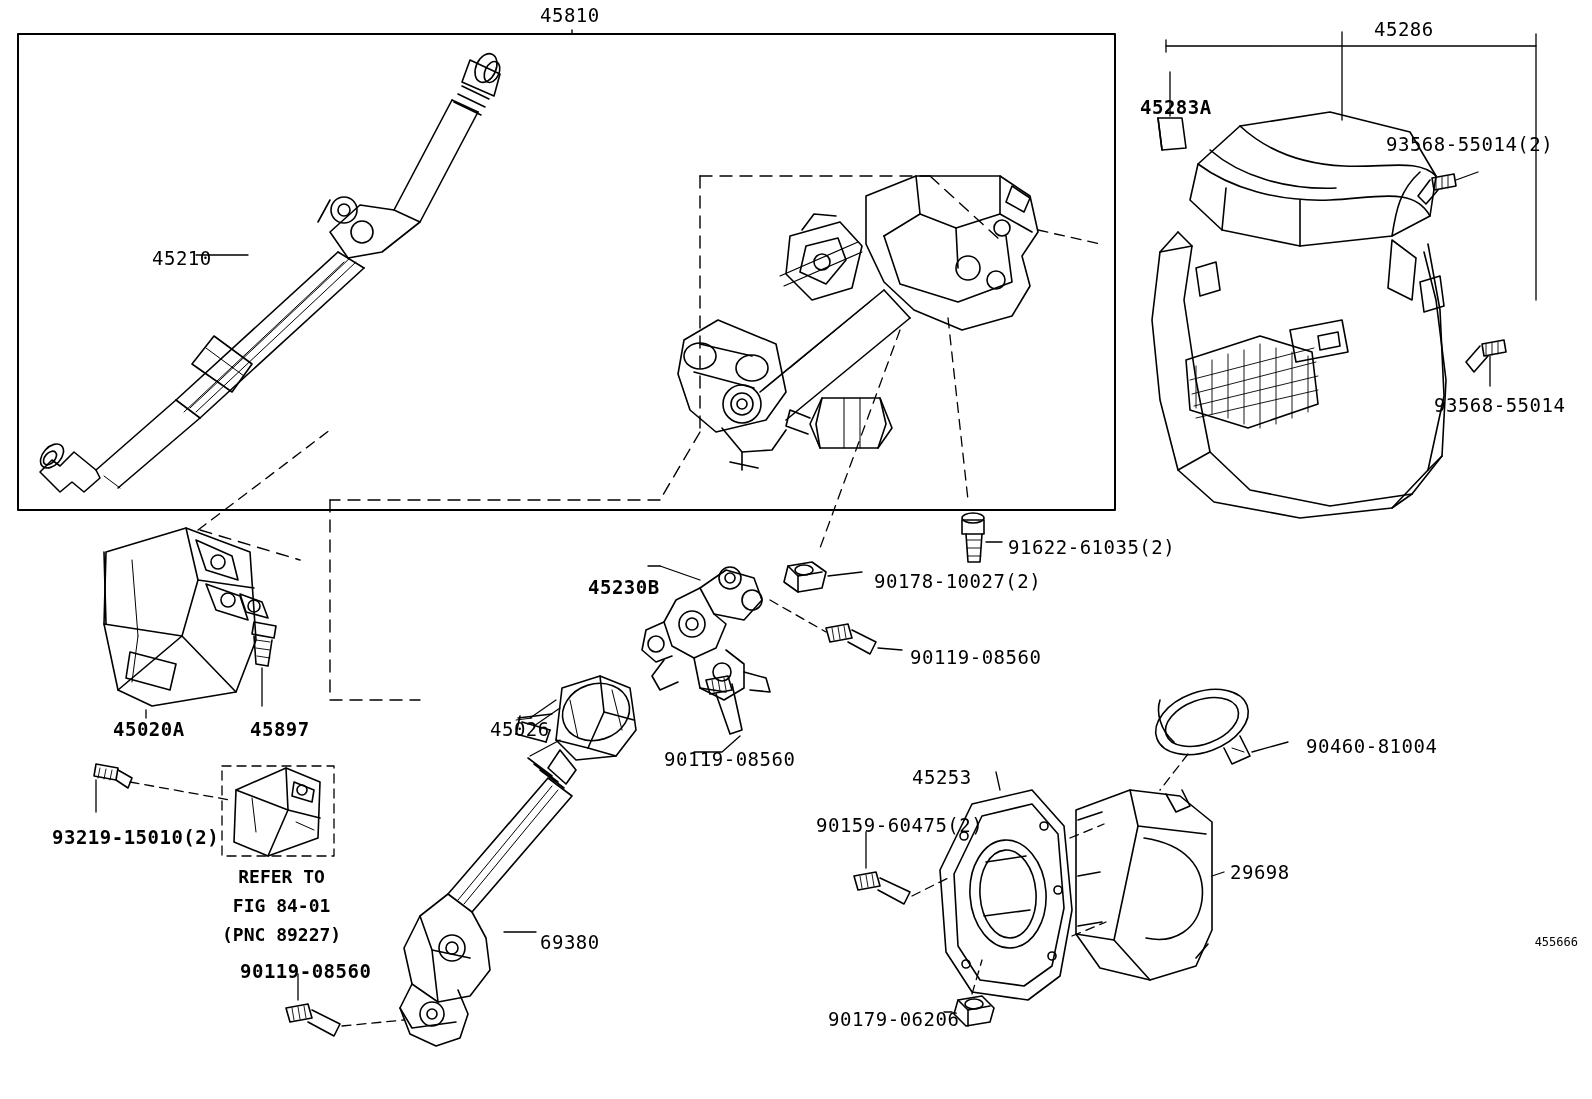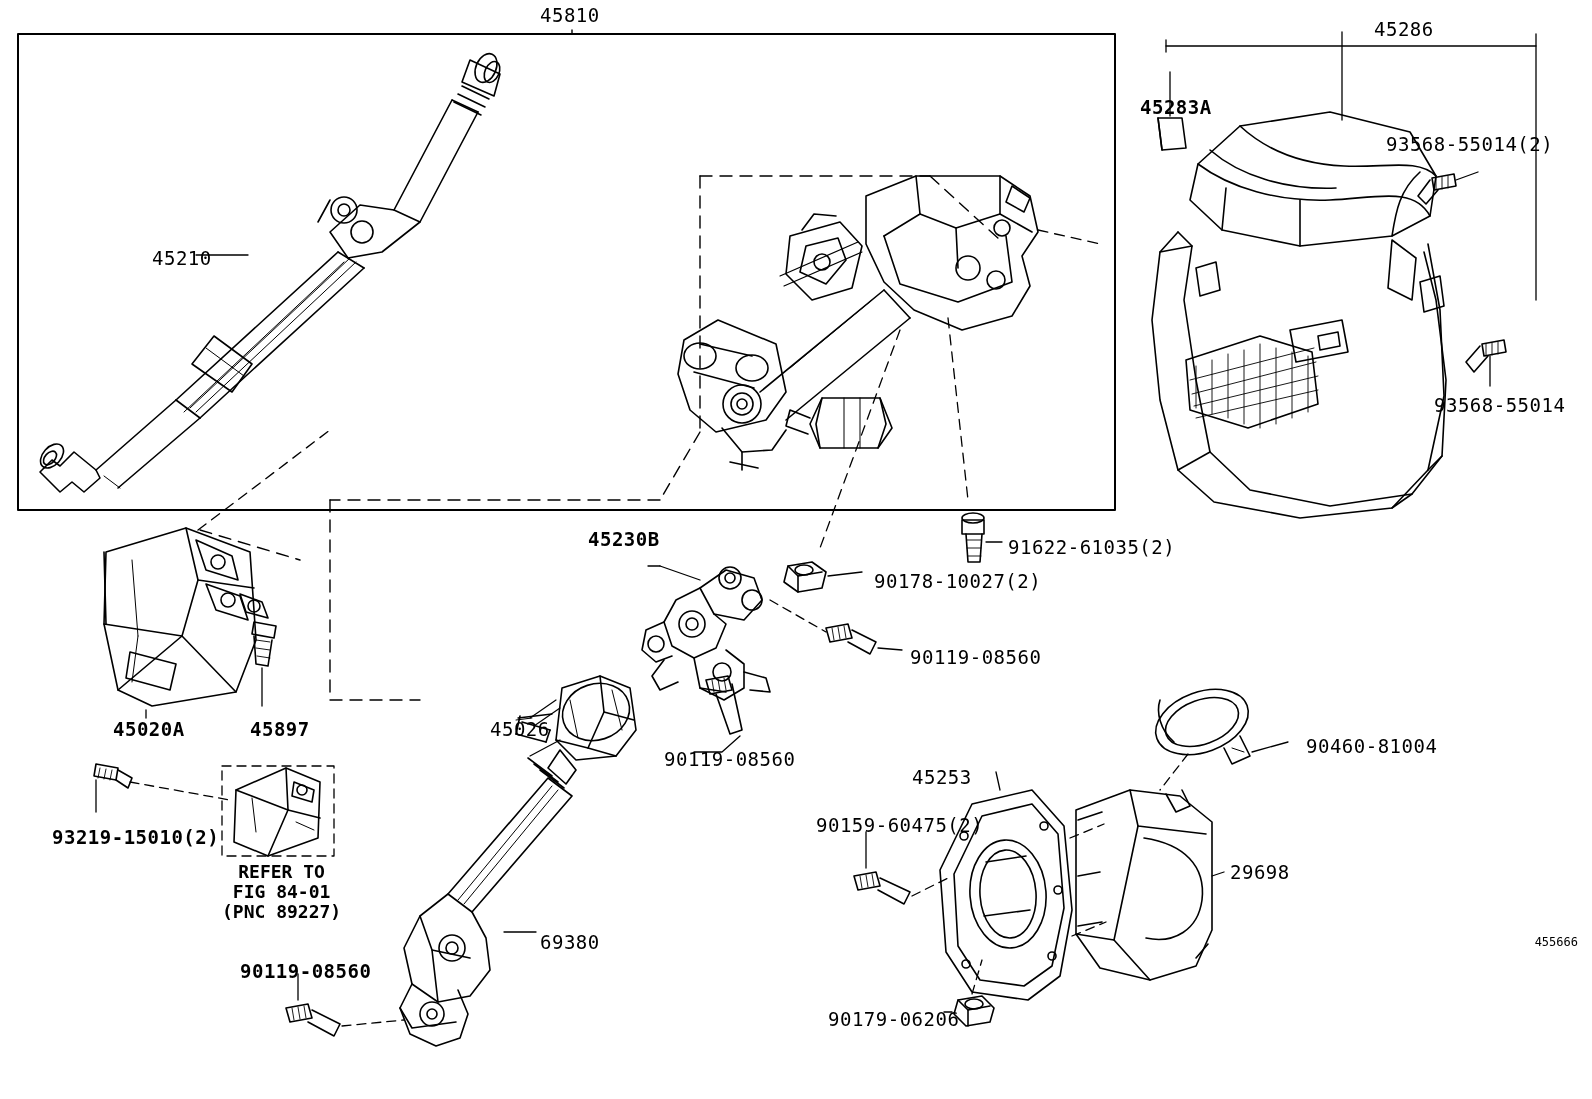--- a/index.html
+++ b/index.html
@@ -4,21 +4,21 @@
 <style>
   html,body{margin:0;padding:0;background:#ffffff;}
   body{width:1592px;height:1099px;position:relative;overflow:hidden;
        font-family:"DejaVu Sans Mono","Liberation Mono",monospace;color:#000;}
   .stage{position:absolute;left:0;top:0;width:1592px;height:959px;text-align:center;}
   svg.art{position:absolute;left:0;top:0;width:1592px;height:1099px;}
   .lbl{position:absolute;font-family:"DejaVu Sans Mono","Liberation Mono",monospace;
        font-size:19px;letter-spacing:0.5px;white-space:pre;color:#000;}
   .lbl.bold{font-weight:bold;}
   .refer{position:absolute;font-family:"DejaVu Sans Mono","Liberation Mono",monospace;
-         font-size:18px;font-weight:bold;line-height:20px;white-space:pre;}
+         font-size:18px;font-weight:bold;line-height:29px;white-space:pre;}
   .corner{position:absolute;right:14px;bottom:10px;font-size:12px;
           font-family:"DejaVu Sans Mono","Liberation Mono",monospace;}
 </style>
 </head>
 <body>
 
 <div class="stage">
 
   <svg class="art" viewBox="0 0 1592 1099">
     <g fill="none" stroke="#000" stroke-width="1.6" stroke-linecap="round" stroke-linejoin="round">
@@ -458,21 +458,21 @@
     </g>
   </svg>
 
   <div class="lbl" style="left:540px;top:4px;">45810</div>
   <div class="lbl" style="left:1374px;top:18px;">45286</div>
   <div class="lbl bold" style="left:1140px;top:70px;margin-top:26px;">45283A</div>
   <div class="lbl" style="left:1386px;top:133px;">93568-55014(2)</div>
   <div class="lbl" style="left:152px;top:247px;">45210</div>
   <div class="lbl" style="left:1434px;top:394px;">93568-55014</div>
   <div class="lbl" style="left:1008px;top:536px;">91622-61035(2)</div>
-  <div class="lbl bold" style="left:588px;top:528px;">45230B</div>
+  <div class="lbl bold" style="left:588px;top:576px;">45230B</div>
   <div class="lbl" style="left:874px;top:570px;">90178-10027(2)</div>
   <div class="lbl" style="left:910px;top:646px;">90119-08560</div>
   <div class="lbl bold" style="left:113px;top:718px;">45020A</div>
   <div class="lbl bold" style="left:250px;top:718px;">45897</div>
   <div class="lbl" style="left:458px;top:718px;margin-left:32px;">45026</div>
   <div class="lbl" style="left:1306px;top:735px;">90460-81004</div>
   <div class="lbl" style="left:664px;top:748px;">90119-08560</div>
   <div class="lbl" style="left:912px;top:758px;margin-top:8px;">45253</div>
   <div class="lbl bold" style="left:52px;top:826px;">93219-15010(2)</div>
   <div class="lbl" style="left:816px;top:814px;">90159-60475(2)</div>

